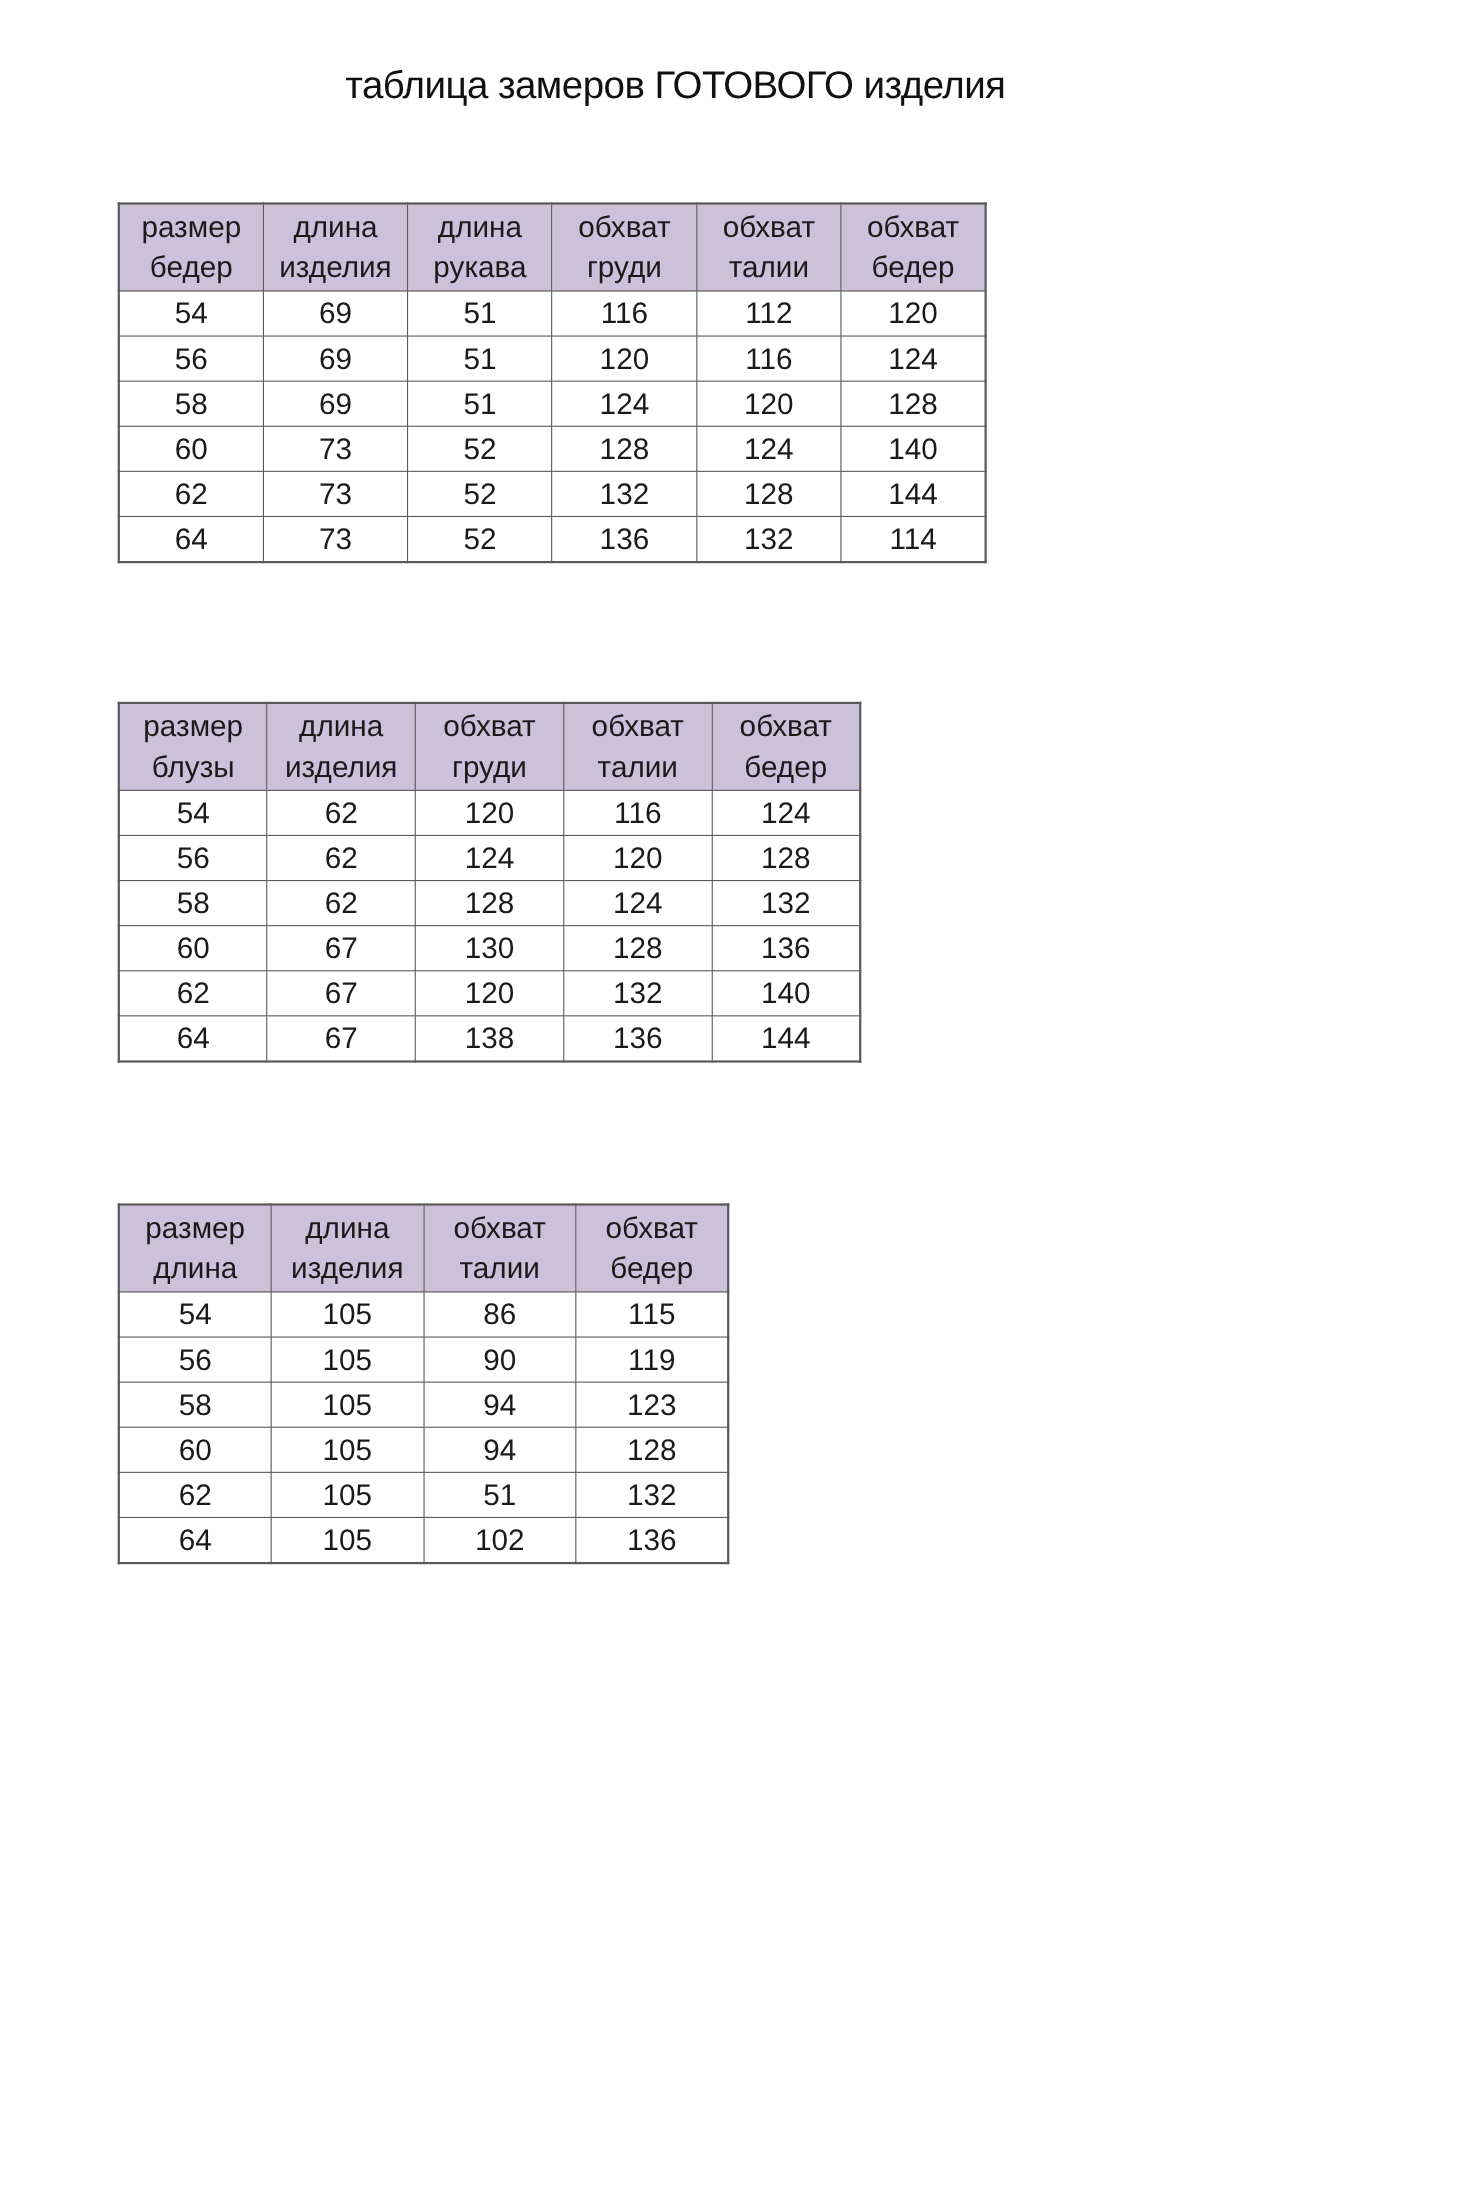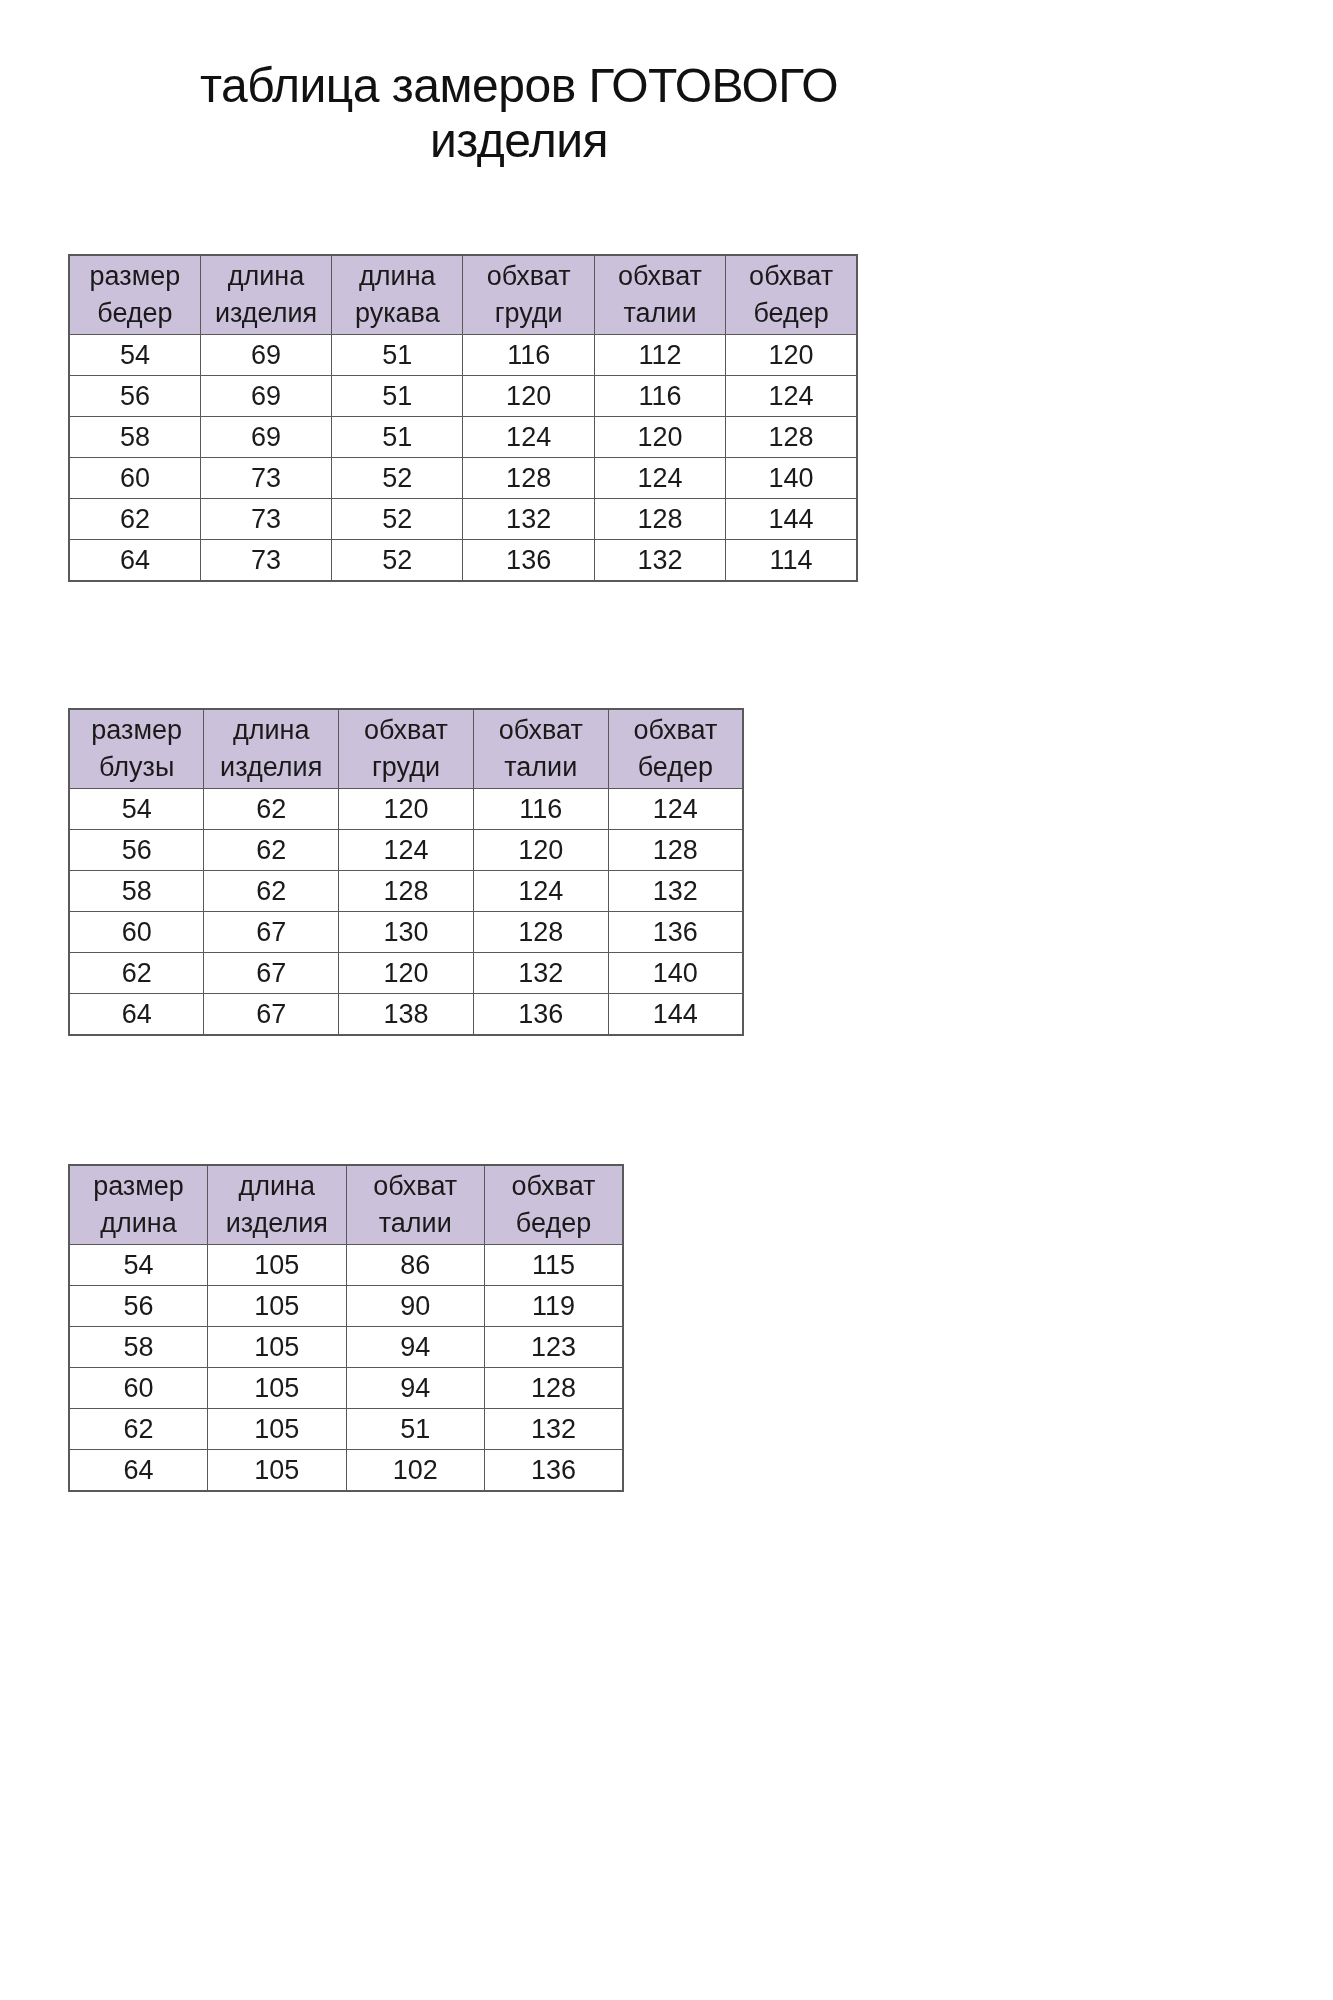--- a/index.html
+++ b/index.html
@@ -16,30 +16,30 @@
   }
   .page {
     position: relative;
     width: 1333px;
     height: 2000px;
     background: #ffffff;
   }
   .title {
     margin: 58px 0 0 124px;
     width: 790px;
-    text-align: center;
-    font-size: 48px;
+    text-align: right;
+    font-size: 35px;
     font-weight: 400;
     letter-spacing: -0.5px;
     color: #111111;
   }
   table.size-table {
     border-collapse: collapse;
     table-layout: fixed;
-    margin-left: 68px;
+    margin-left: 107px;
     border: 2px solid #595959;
   }
   table.t1 { width: 790px; margin-top: 86px; }
   table.t2 { width: 676px; margin-top: 126px; }
   table.t3 { width: 556px; margin-top: 128px; }
   table.size-table th,
   table.size-table td {
     border: 1px solid #595959;
     text-align: center;
     vertical-align: middle;

